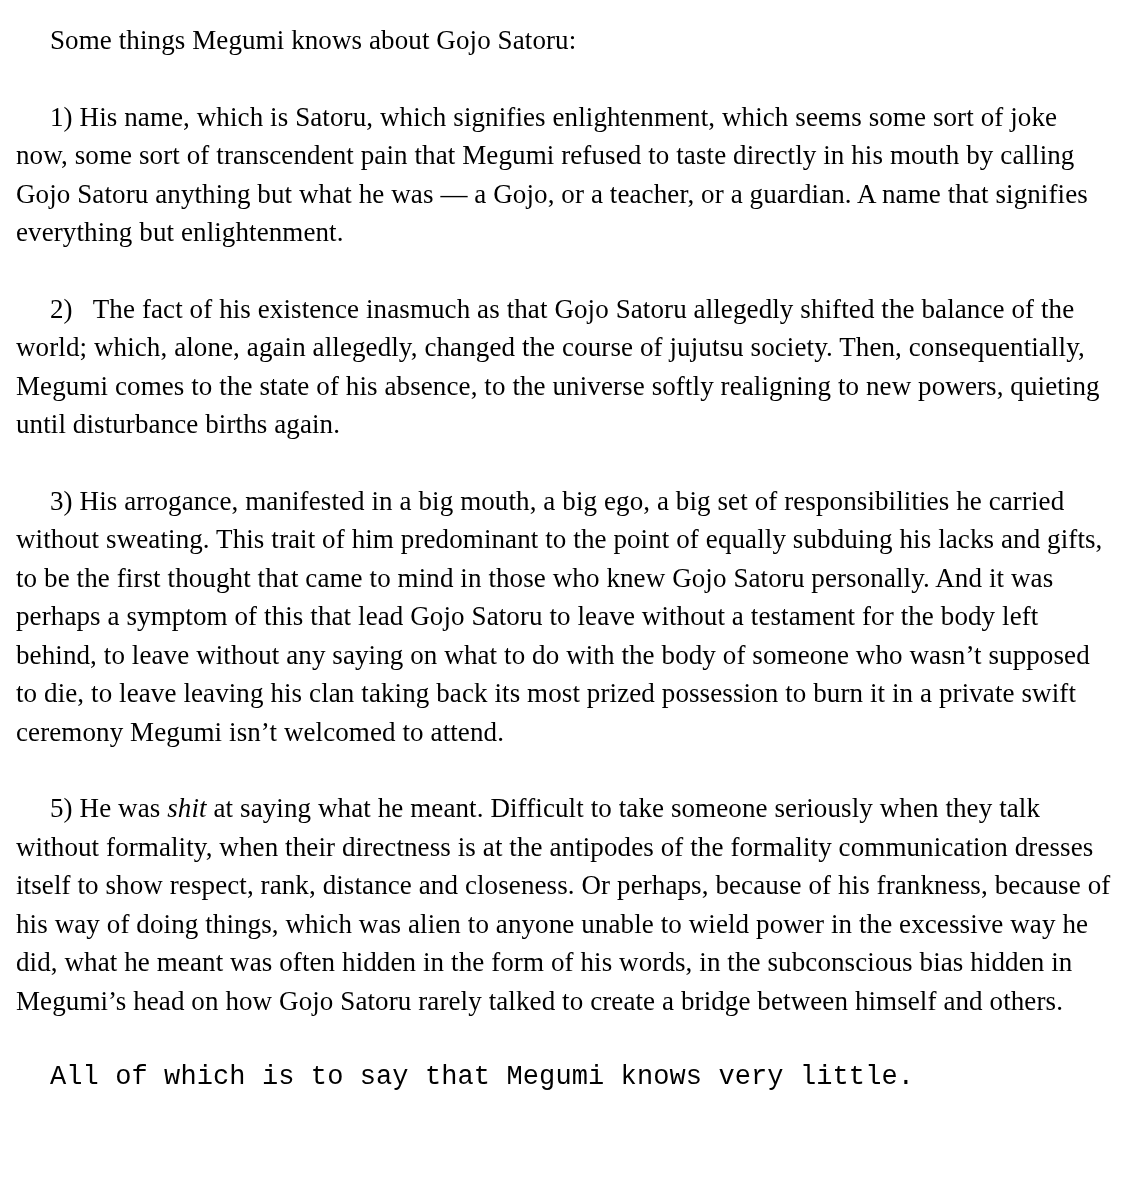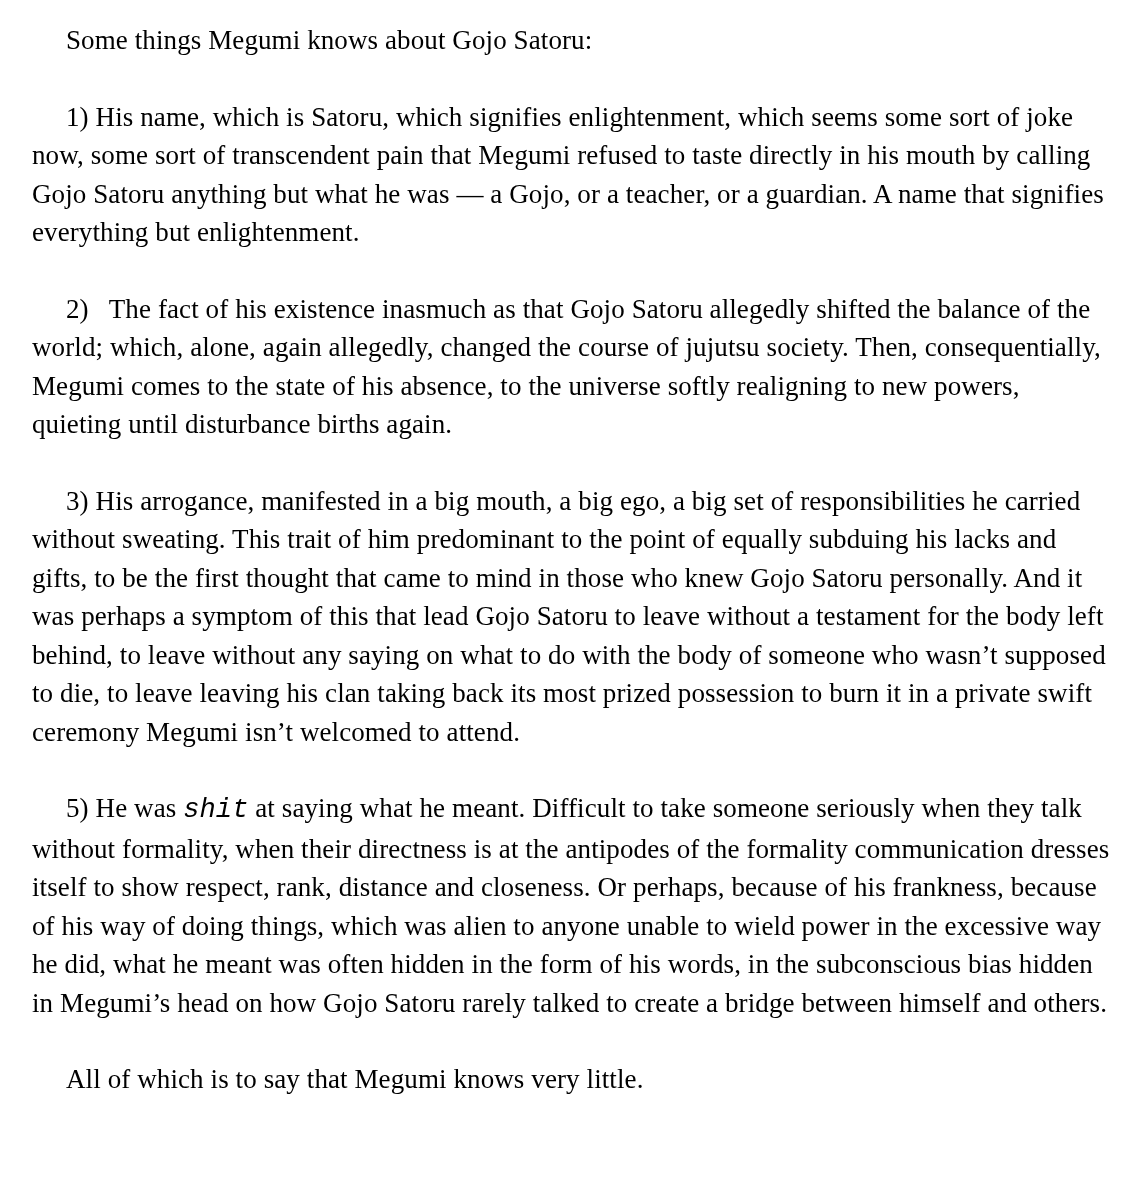--- a/index.html
+++ b/index.html
@@ -10,36 +10,36 @@
   body {
     width: 1142px;
     min-height: 1188px;
     box-sizing: border-box;
     font-family: "Liberation Serif", "DejaVu Serif", serif;
     color: #000000;
   }
   .page {
     box-sizing: border-box;
     width: 1142px;
-    padding: 21px 28px 10px 32px;
+    padding: 21px 28px 10px 16px;
   }
   .page p {
     margin: 0 0 38px 0;
     font-size: 27px;
     line-height: 38.5px;
     text-indent: 34px;
     text-align: left;
     letter-spacing: 0.1px;
   }
   .page p:last-child {
     margin-bottom: 12px;
+    font-family: Liberation Mono, monospace;
   }
   .page em {
     font-style: italic;
-    font-family: Liberation Mono, monospace;
   }
 </style>
 </head>
 <body>
 
 <main class="page">
   <p><span>Some things Megumi knows about Gojo Satoru:</span></p>
   <p><span>1) His name, which is Satoru, which signifies enlightenment, which seems some sort of joke now, some sort of transcendent pain that Megumi refused to taste directly in his mouth by calling Gojo Satoru anything but what he was — a Gojo, or a teacher, or a guardian. A name that signifies everything but enlightenment.</span></p>
   <p><span>2)&nbsp;&nbsp; The fact of his existence inasmuch as that Gojo Satoru allegedly shifted the balance of the world; which, alone, again allegedly, changed the course of jujutsu society. Then, consequentially, Megumi comes to the state of his absence, to the universe softly realigning to new powers, quieting until disturbance births again.</span></p>
   <p><span>3) His arrogance, manifested in a big mouth, a big ego, a big set of responsibilities he carried without sweating. This trait of him predominant to the point of equally subduing his lacks and gifts, to be the first thought that came to mind in those who knew Gojo Satoru personally. And it was perhaps a symptom of this that lead Gojo Satoru to leave without a testament for the body left behind, to leave without any saying on what to do with the body of someone who wasn’t supposed to die, to leave leaving his clan taking back its most prized possession to burn it in a private swift ceremony Megumi isn’t welcomed to attend.</span></p>

